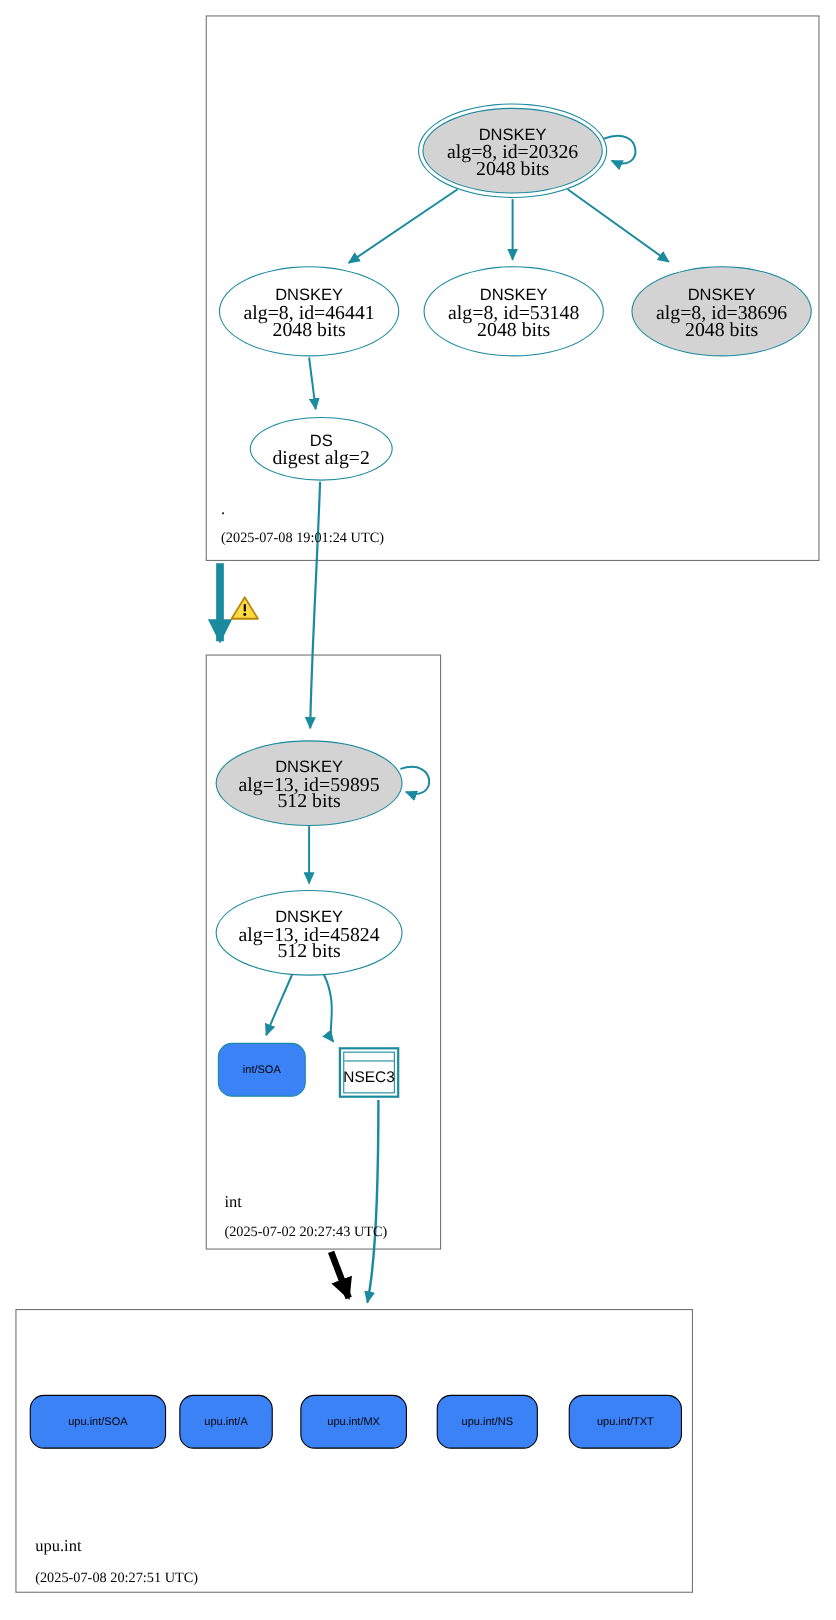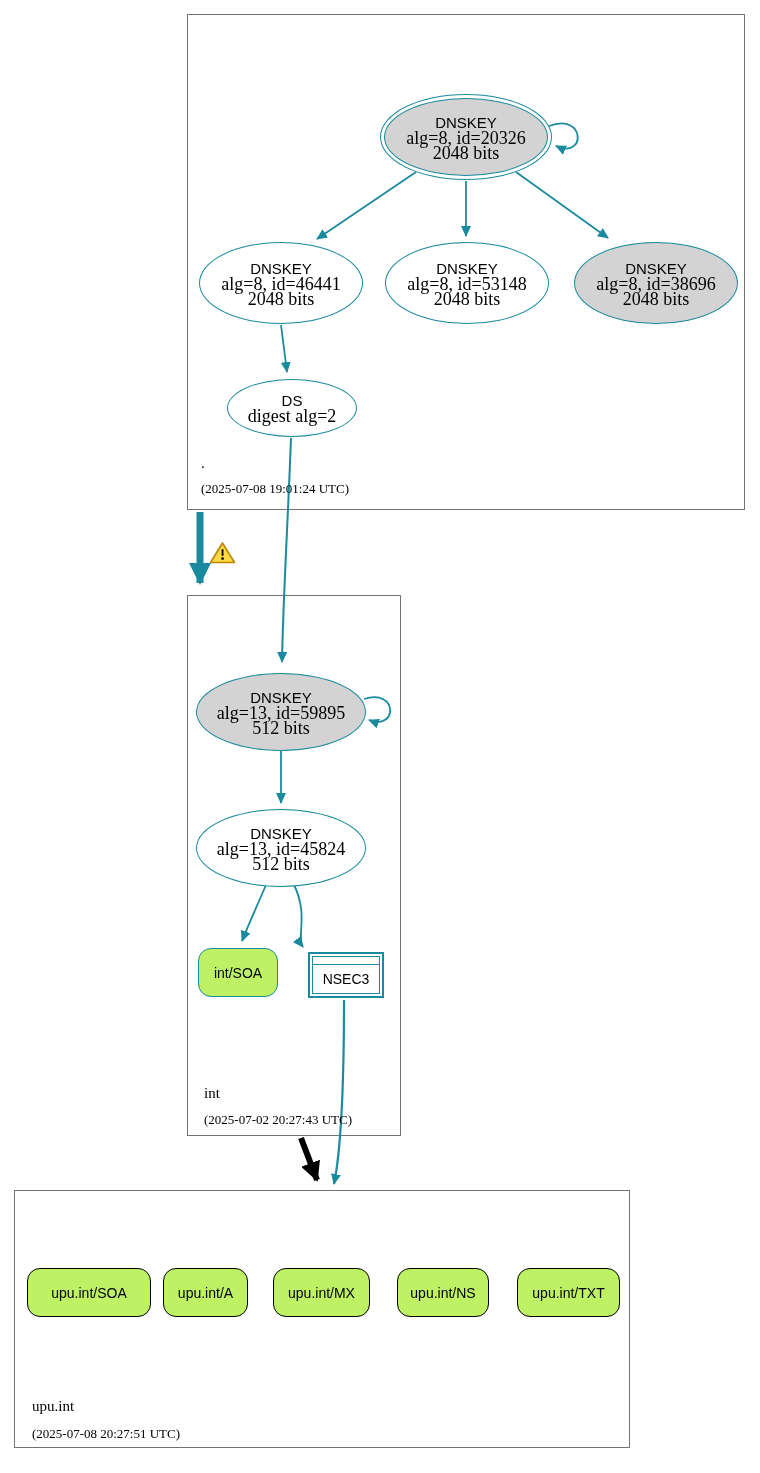--- a/index.html
+++ b/index.html
@@ -20,22 +20,22 @@
   .arrowhead-teal{fill:var(--color-teal);}
   .arrowhead-black{fill:var(--color-black);}
   .node{position:absolute;box-sizing:border-box;z-index:3;display:flex;align-items:center;justify-content:center;text-align:right;cursor:pointer;}
   .ellipse{border-radius:50%;border:1.7px solid var(--color-teal);background:#fff;flex-direction:column;}
   .ellipse.gray{background:var(--color-gray_fill);}
   .ellipse-outer{border-radius:50%;border:1.7px solid var(--color-teal);background:#fff;padding:3px;}
   .ellipse-inner{width:100%;height:100%;box-sizing:border-box;border-radius:50%;border:1.7px solid var(--color-teal);
                  background:var(--color-gray_fill);display:flex;flex-direction:column;align-items:center;justify-content:center;}
   .t1{font-family:"Liberation Sans", sans-serif;font-size:15px;line-height:17px;}
   .t2{font-family:"Liberation Serif", serif;font-size:18px;line-height:15px;}
-  .rrset{border:1.5px solid #000;border-radius:13px;background:#bef264;
-         font-family:"Liberation Sans", sans-serif;font-size:14px;}
+  .rrset{border:1.5px solid #000;border-radius:13px;background:#3b82f6;
+         font-family:"Liberation Sans", sans-serif;font-size:10px;}
   .rrset.teal{border-color:var(--color-teal);}
   .nsec3{position:absolute;z-index:3;box-sizing:border-box;border:2.5px solid var(--color-teal);background:#fff;
          padding:2px;display:flex;flex-direction:column;cursor:pointer;}
   .nsec3-inner{flex:1;border:1.5px solid var(--color-teal);display:flex;flex-direction:column;}
   .nsec3-top{height:7px;border-bottom:1.5px solid var(--color-teal);}
   .nsec3-label{flex:1;display:flex;align-items:center;justify-content:center;
                font-family:"Liberation Sans", sans-serif;font-size:14px;}
   .zone-label{position:absolute;font-family:"Liberation Serif", serif;font-size:15px;z-index:3;}
   .zone-ts{position:absolute;font-family:"Liberation Serif", serif;font-size:13px;z-index:3;}
   .warning{position:absolute;z-index:4;}
@@ -133,21 +133,21 @@
   <div class="node ellipse" style="left:196px;top:809px;width:170px;height:78px">
     <div class="t1">DNSKEY</div>
     <div class="t2">alg=13, id=45824</div>
     <div class="t2">512 bits</div>
   </div>
 
   <div class="node rrset teal" style="left:198px;top:948px;width:80px;height:49px">
     <span>int/SOA</span>
   </div>
 
-  <div class="nsec3" style="left:308px;top:952px;width:76px;height:46px">
+  <div class="nsec3" style="left:308px;top:952px;width:55px;height:46px">
     <div class="nsec3-inner">
       <div class="nsec3-top"></div>
       <div class="nsec3-label">NSEC3</div>
     </div>
   </div>
 
   <div class="zone-label" style="left:204px;top:1085px">int</div>
   <div class="zone-ts" style="left:204px;top:1112px">(2025-07-02 20:27:43 UTC)</div>
 
   <div class="node rrset" style="left:27px;top:1268px;width:124px;height:49px">

